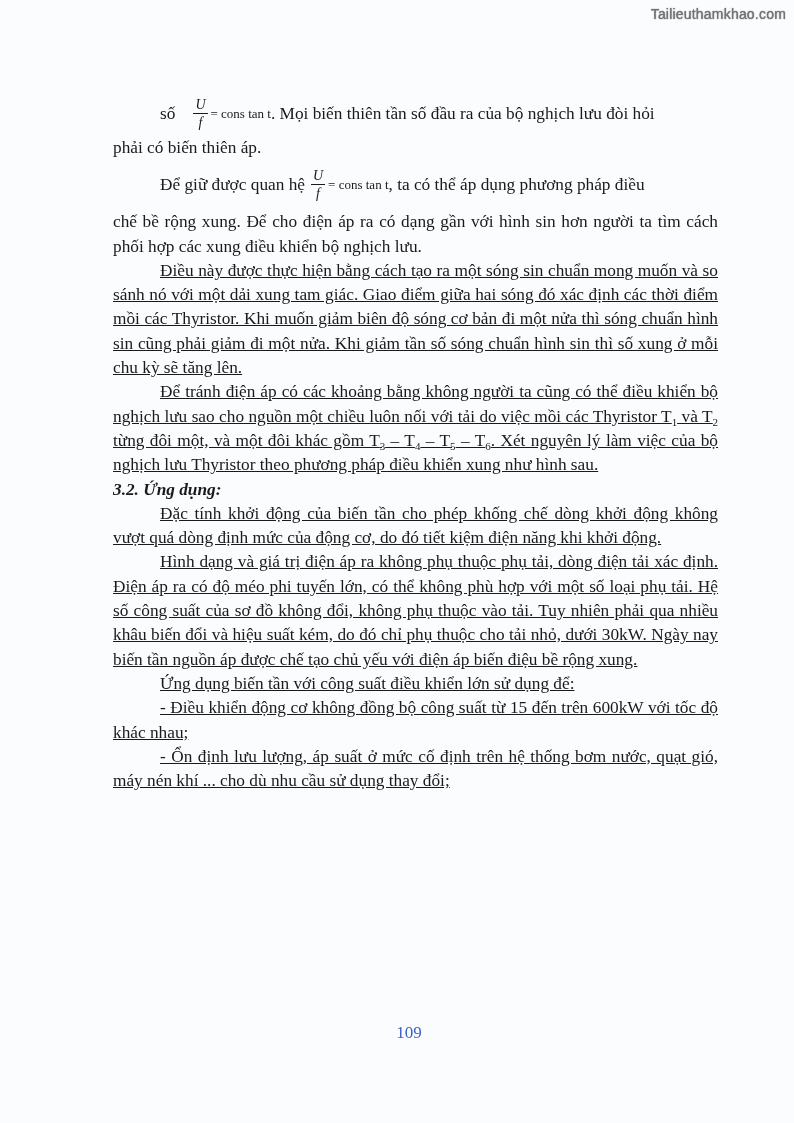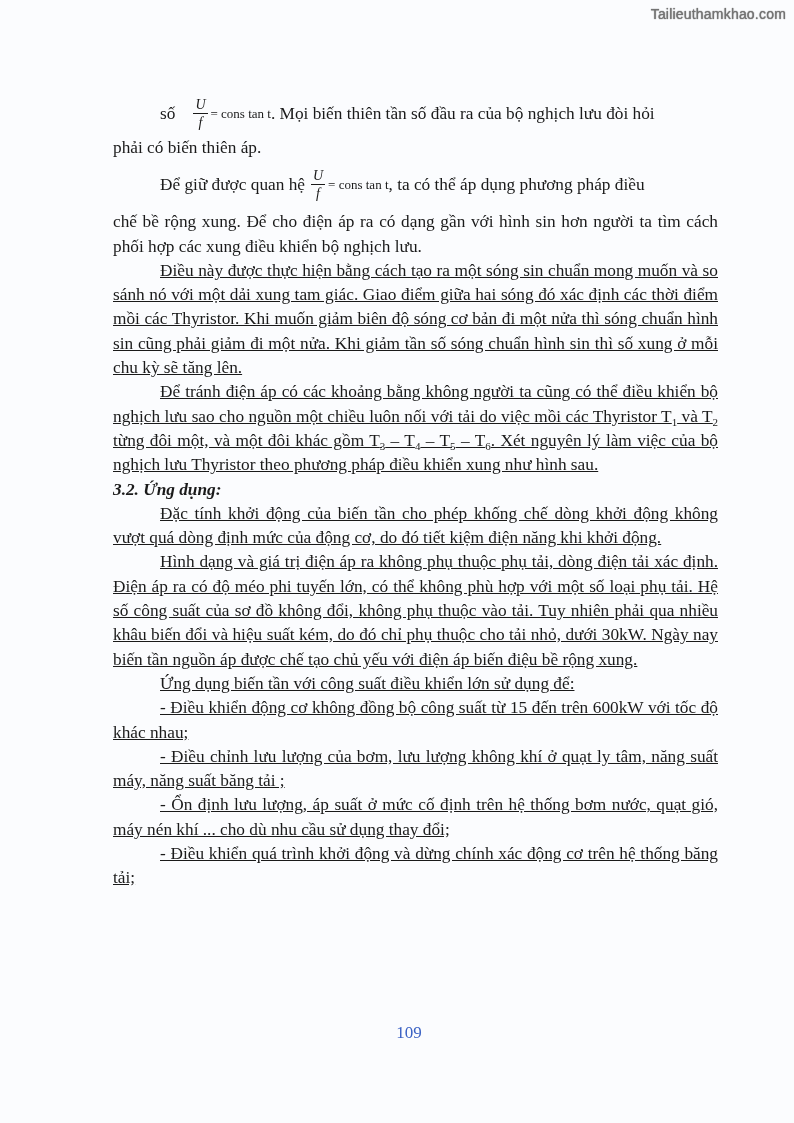--- a/index.html
+++ b/index.html
@@ -63,18 +63,16 @@
   <p class="p ind">Điều này được thực hiện bằng cách tạo ra một sóng sin chuẩn mong muốn và so sánh nó với một dải xung tam giác. Giao điểm giữa hai sóng đó xác định các thời điểm mồi các Thyristor. Khi muốn giảm biên độ sóng cơ bản đi một nửa thì sóng chuẩn hình sin cũng phải giảm đi một nửa. Khi giảm tần số sóng chuẩn hình sin thì số xung ở mỗi chu kỳ sẽ tăng lên.</p>
 
   <p class="p ind"><span>Để tránh điện áp có các khoảng bằng không người ta cũng có thể điều khiển bộ nghịch lưu sao cho nguồn một chiều luôn nối với tải do việc mồi các Thyristor T</span><sub>1</sub><span> và T</span><sub>2</sub><span> từng đôi một, và một đôi khác gồm T</span><sub>3</sub><span> – T</span><sub>4</sub><span> – T</span><sub>5</sub><span> – T</span><sub>6</sub><span>. Xét nguyên lý làm việc của bộ nghịch lưu Thyristor theo phương pháp điều khiển xung như hình sau.</span></p>
 
   <p class="heading">3.2. Ứng dụng:</p>
 
   <p class="p ind">Đặc tính khởi động của biến tần cho phép khống chế dòng khởi động không vượt quá dòng định mức của động cơ, do đó tiết kiệm điện năng khi khởi động.</p>
   <p class="p ind">Hình dạng và giá trị điện áp ra không phụ thuộc phụ tải, dòng điện tải xác định.  Điện áp ra có độ méo phi tuyến lớn, có thể không phù hợp với một số loại phụ tải. Hệ số công suất của sơ đồ không đổi, không phụ thuộc vào tải. Tuy nhiên phải qua  nhiều khâu biến đổi và hiệu suất kém, do đó chỉ phụ thuộc cho tải nhỏ, dưới 30kW.  Ngày nay  biến tần nguồn áp được chế tạo chủ yếu với điện áp biến điệu bề rộng xung.</p>
   <p class="p ind">Ứng dụng biến tần với công suất điều khiển lớn sử dụng để:</p>
   <p class="p ind">- Điều khiển động cơ không đồng bộ công suất từ 15 đến trên 600kW với tốc độ khác nhau;</p>
-  <p class="p ind">- Điều chỉnh lưu lượng của bơm, lưu lượng không khí ở quạt ly tâm, năng suất máy, năng suất băng tải ;</p>
   <p class="p ind">- Ổn định lưu lượng, áp suất ở mức cố định trên hệ thống bơm nước, quạt gió, máy nén khí ... cho dù nhu cầu sử dụng thay đổi;</p>
-  <p class="p ind">- Điều khiển quá trình khởi động và dừng chính xác động cơ trên hệ thống băng tải;</p>
 </div>
 
 <div class="pagenum">109</div>
 
 </body></html>

